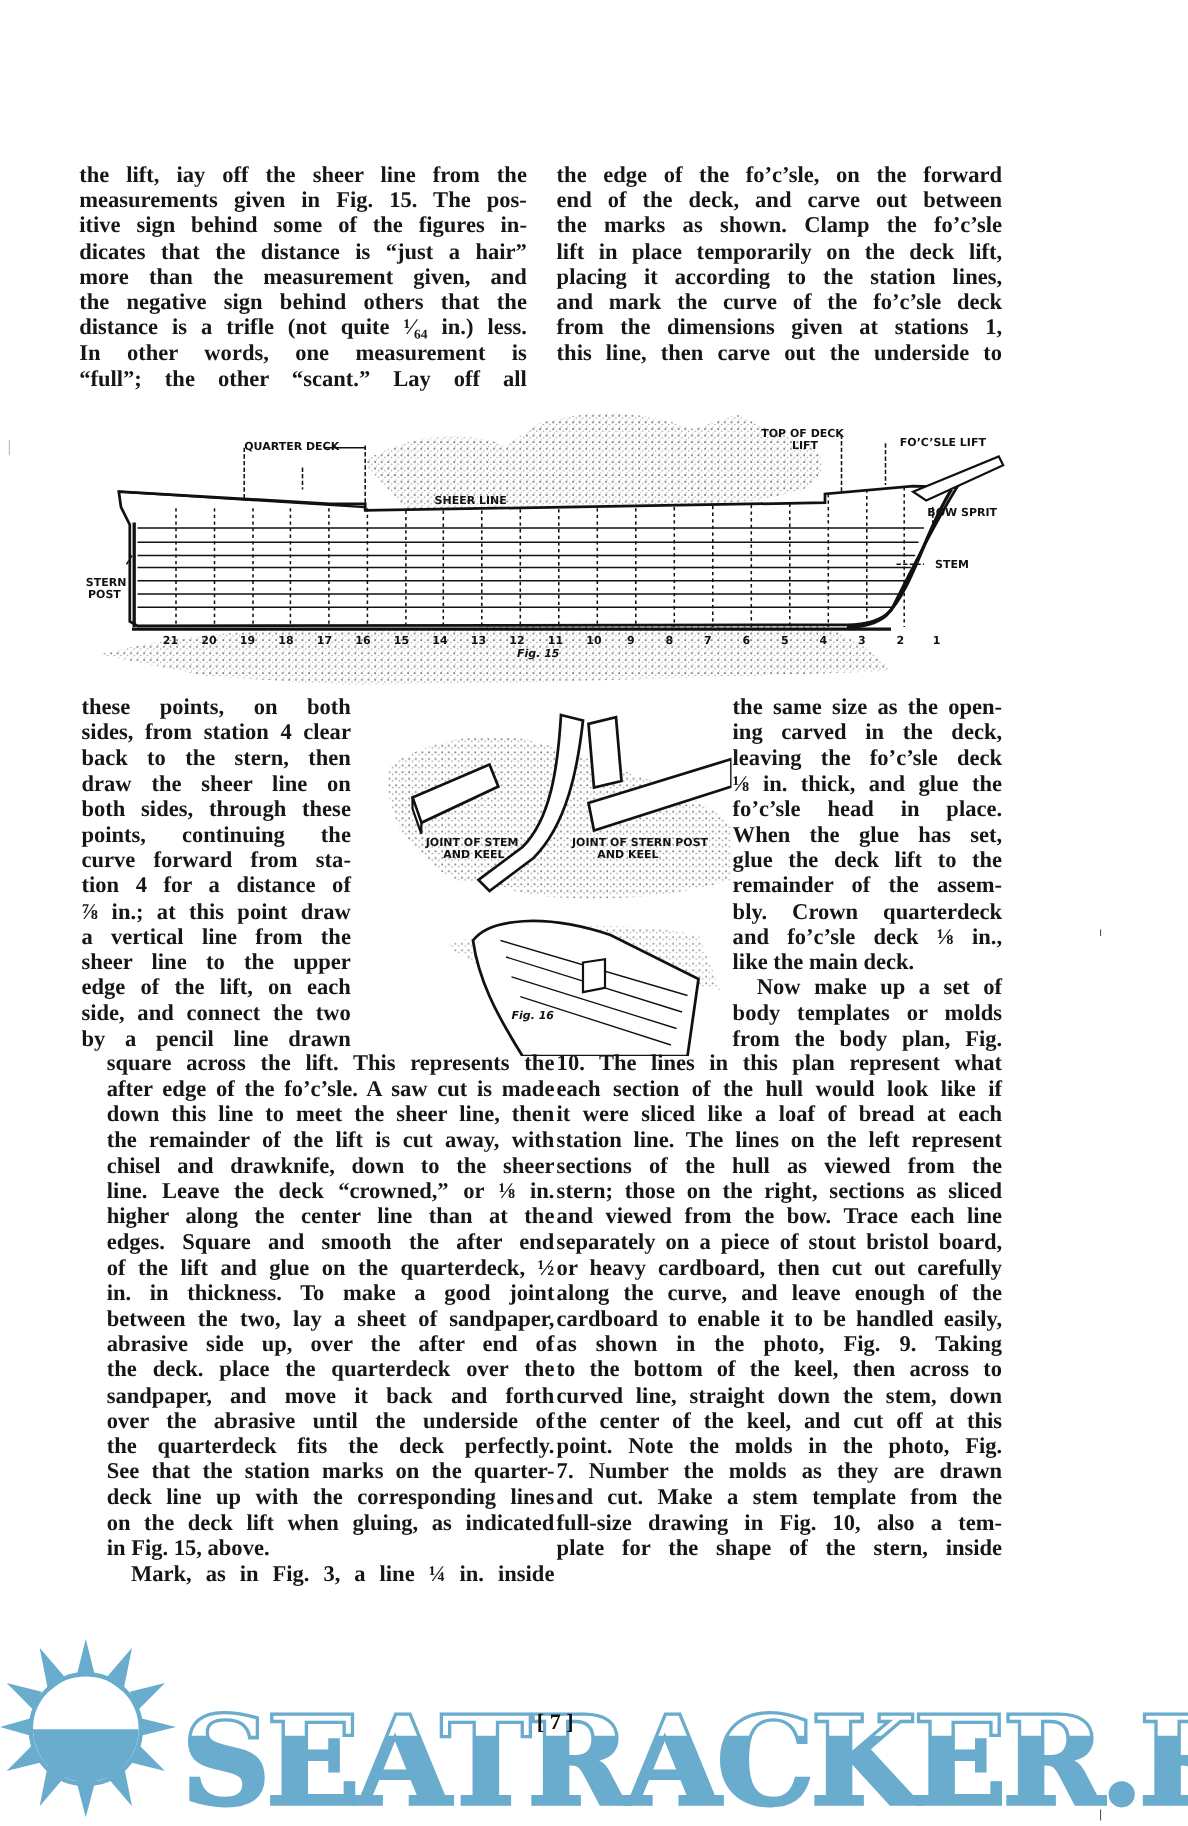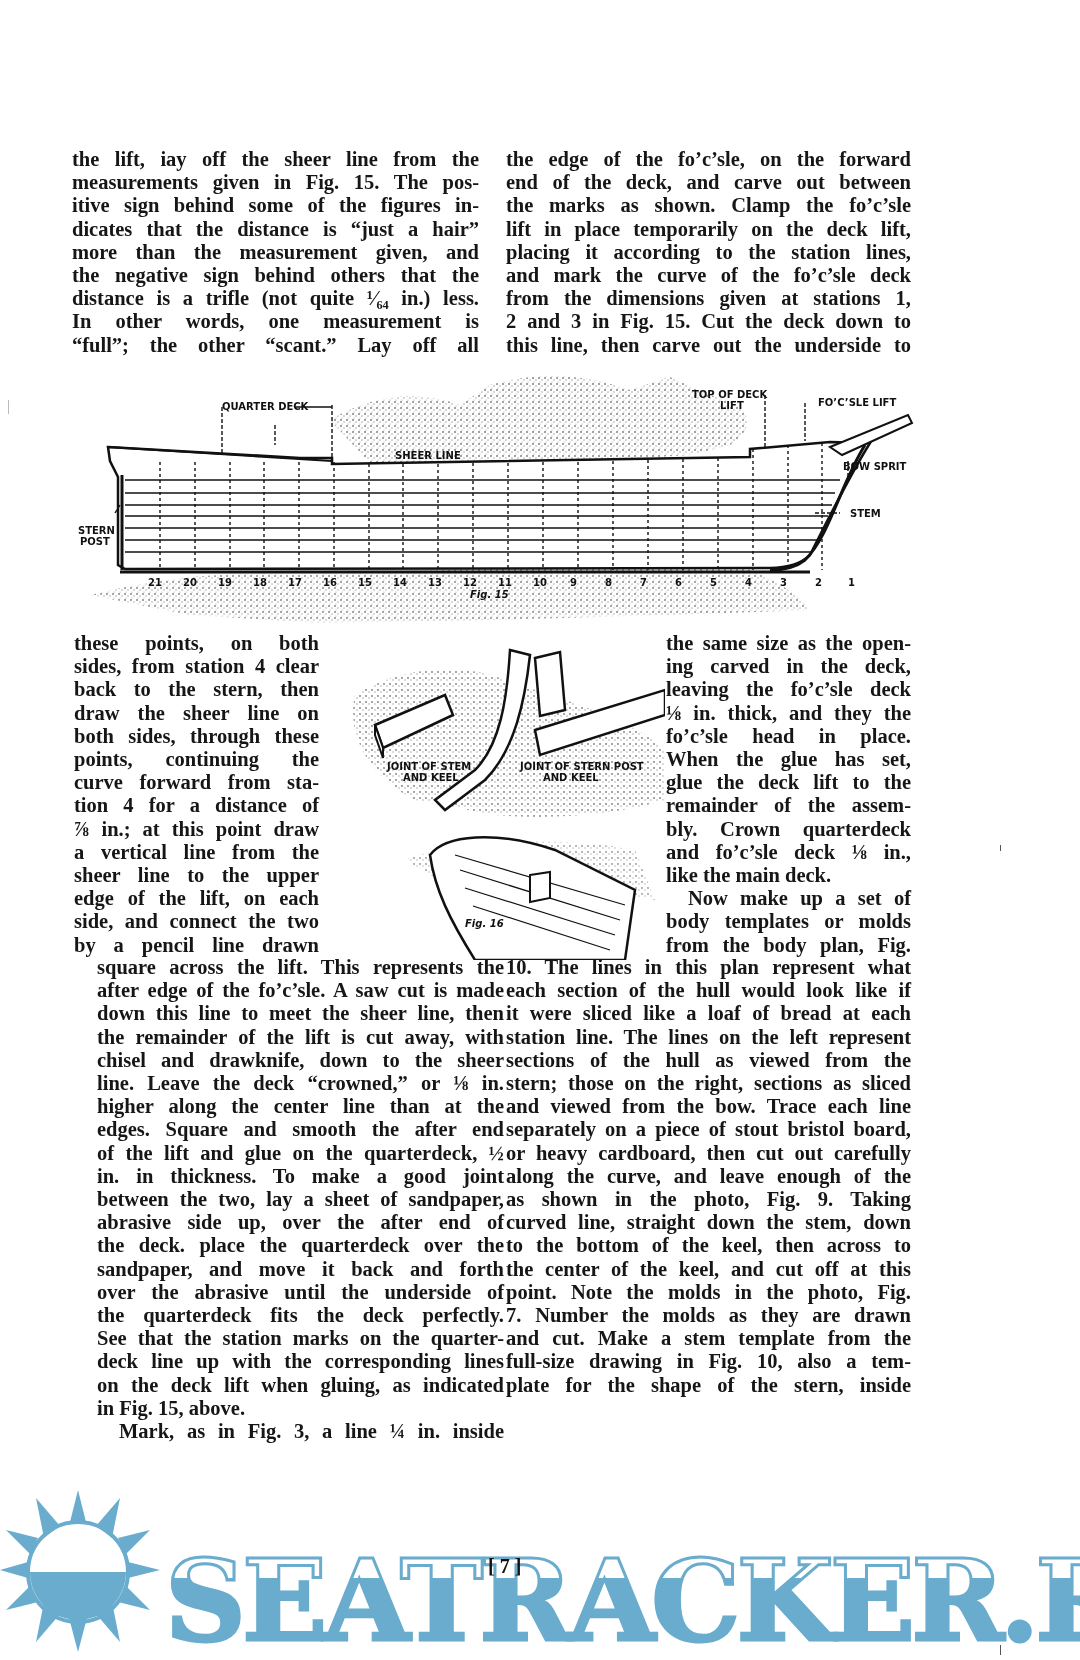--- a/index.html
+++ b/index.html
@@ -56,21 +56,20 @@
 </div>
 
 <div class="col" style="left:506px; top:148px; width:405px;">
   <span class="line">the edge of the fo’c’sle, on the forward</span>
   <span class="line">end of the deck, and carve out between</span>
   <span class="line">the marks as shown.  Clamp the fo’c’sle</span>
   <span class="line">lift in place temporarily on the deck lift,</span>
   <span class="line">placing it according to the station lines,</span>
   <span class="line">and mark the curve of the fo’c’sle deck</span>
   <span class="line">from the dimensions given at stations 1,</span>
-  <span class="line">2 and 3 in Fig. 15.  Cut the deck down to</span>
   <span class="line">this line, then carve out the underside to</span>
 </div>
 
 <div class="fig15">
   <svg width="880" height="270" viewBox="0 0 880 270">
     <defs>
       <pattern id="stipple" width="6" height="6" patternUnits="userSpaceOnUse">
         <rect width="6" height="6" fill="#fff"></rect>
         <circle cx="1" cy="1" r="0.9" fill="#666"></circle>
         <circle cx="4" cy="3" r="0.7" fill="#888"></circle>
@@ -226,21 +225,21 @@
   <span class="lbl" style="left:68px; top:132px;">AND KEEL</span>
   <span class="lbl" style="left:185px; top:121px;">JOINT OF STERN POST</span>
   <span class="lbl" style="left:208px; top:132px;">AND KEEL</span>
   <span class="lbl" style="left:130px; top:278px; font-style:italic;">Fig. 16</span>
 </div>
 
 <div class="col" style="left:666px; top:632px; width:245px;">
   <span class="line">the same size as the open-</span>
   <span class="line">ing carved in the deck,</span>
   <span class="line">leaving the fo’c’sle deck</span>
-  <span class="line">⅛ in. thick, and they the</span>
+  <span class="line">⅛ in. thick, and glue the</span>
   <span class="line">fo’c’sle head in place.</span>
   <span class="line">When the glue has set,</span>
   <span class="line">glue the deck lift to the</span>
   <span class="line">remainder of the assem-</span>
   <span class="line">bly.  Crown quarterdeck</span>
   <span class="line">and fo’c’sle deck ⅛ in.,</span>
   <span class="line last">like the main deck.</span>
   <span class="line indent">Now make up a set of</span>
   <span class="line">body templates or molds</span>
   <span class="line">from the body plan, Fig.</span>
@@ -274,23 +273,24 @@
   <span class="line">10.  The lines in this plan represent what</span>
   <span class="line">each section of the hull would look like if</span>
   <span class="line">it were sliced like a loaf of bread at each</span>
   <span class="line">station line.  The lines on the left represent</span>
   <span class="line">sections of the hull as viewed from the</span>
   <span class="line">stern; those on the right, sections as sliced</span>
   <span class="line">and viewed from the bow.  Trace each line</span>
   <span class="line">separately on a piece of stout bristol board,</span>
   <span class="line">or heavy cardboard, then cut out carefully</span>
   <span class="line">along the curve, and leave enough of the</span>
+  <span class="line">cardboard to enable it to be handled easily,</span>
   <span class="line">as shown in the photo, Fig. 9.  Taking</span>
+  <span class="line">to the bottom of the keel, then across to</span>
   <span class="line">curved line, straight down the stem, down</span>
-  <span class="line">to the bottom of the keel, then across to</span>
   <span class="line">the center of the keel, and cut off at this</span>
   <span class="line">point.  Note the molds in the photo, Fig.</span>
   <span class="line">7.  Number the molds as they are drawn</span>
   <span class="line">and cut.  Make a stem template from the</span>
   <span class="line">full-size drawing in Fig. 10, also a tem-</span>
   <span class="line">plate for the shape of the stern, inside</span>
 </div>
 
 <div class="margin-tick" style="left:1000px; top:845px; height:6px;"></div>
 <div class="margin-tick" style="left:1000px; top:1645px; height:10px;"></div>

